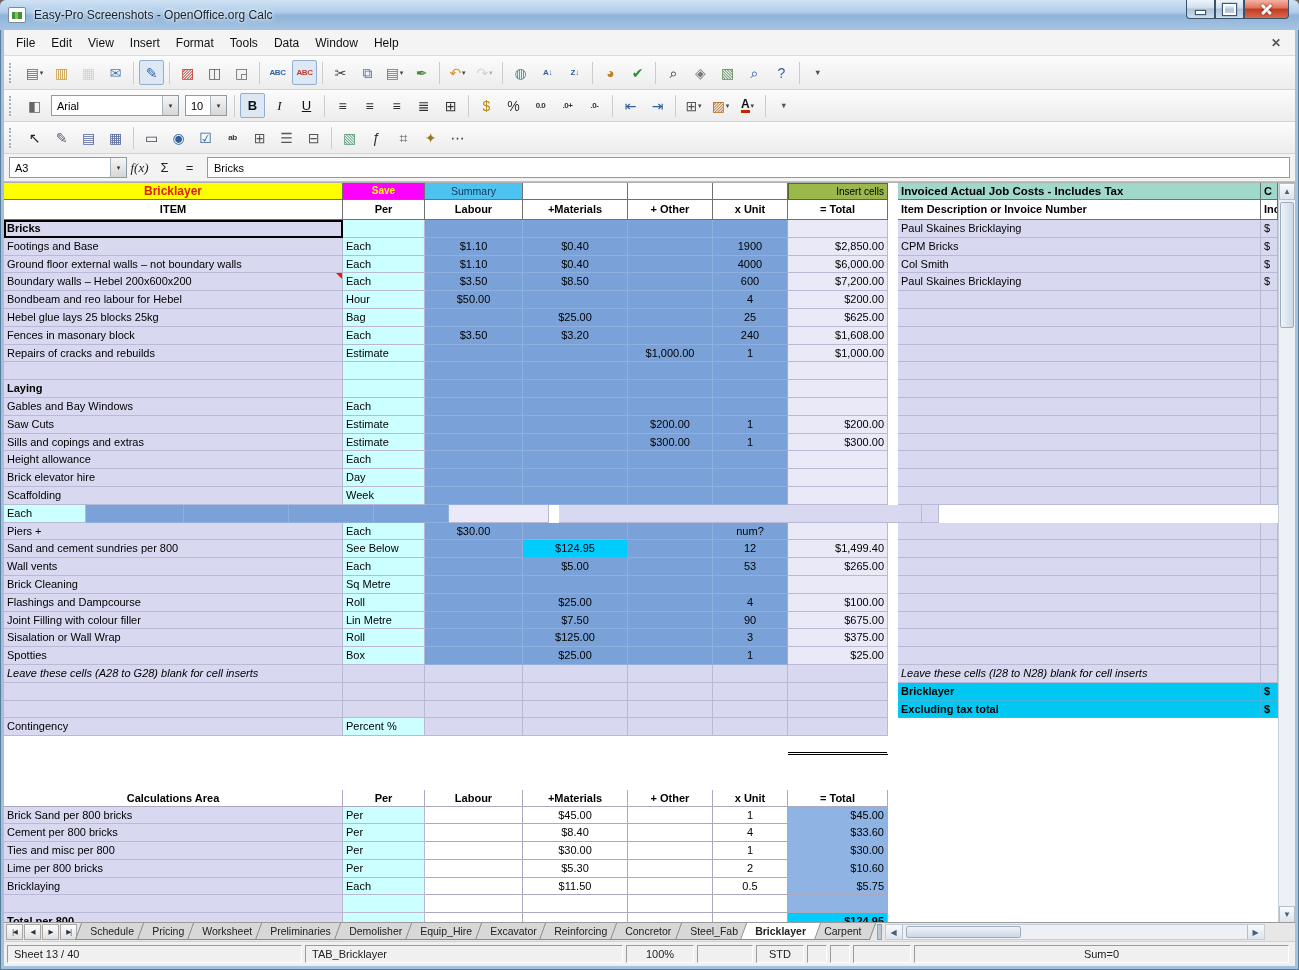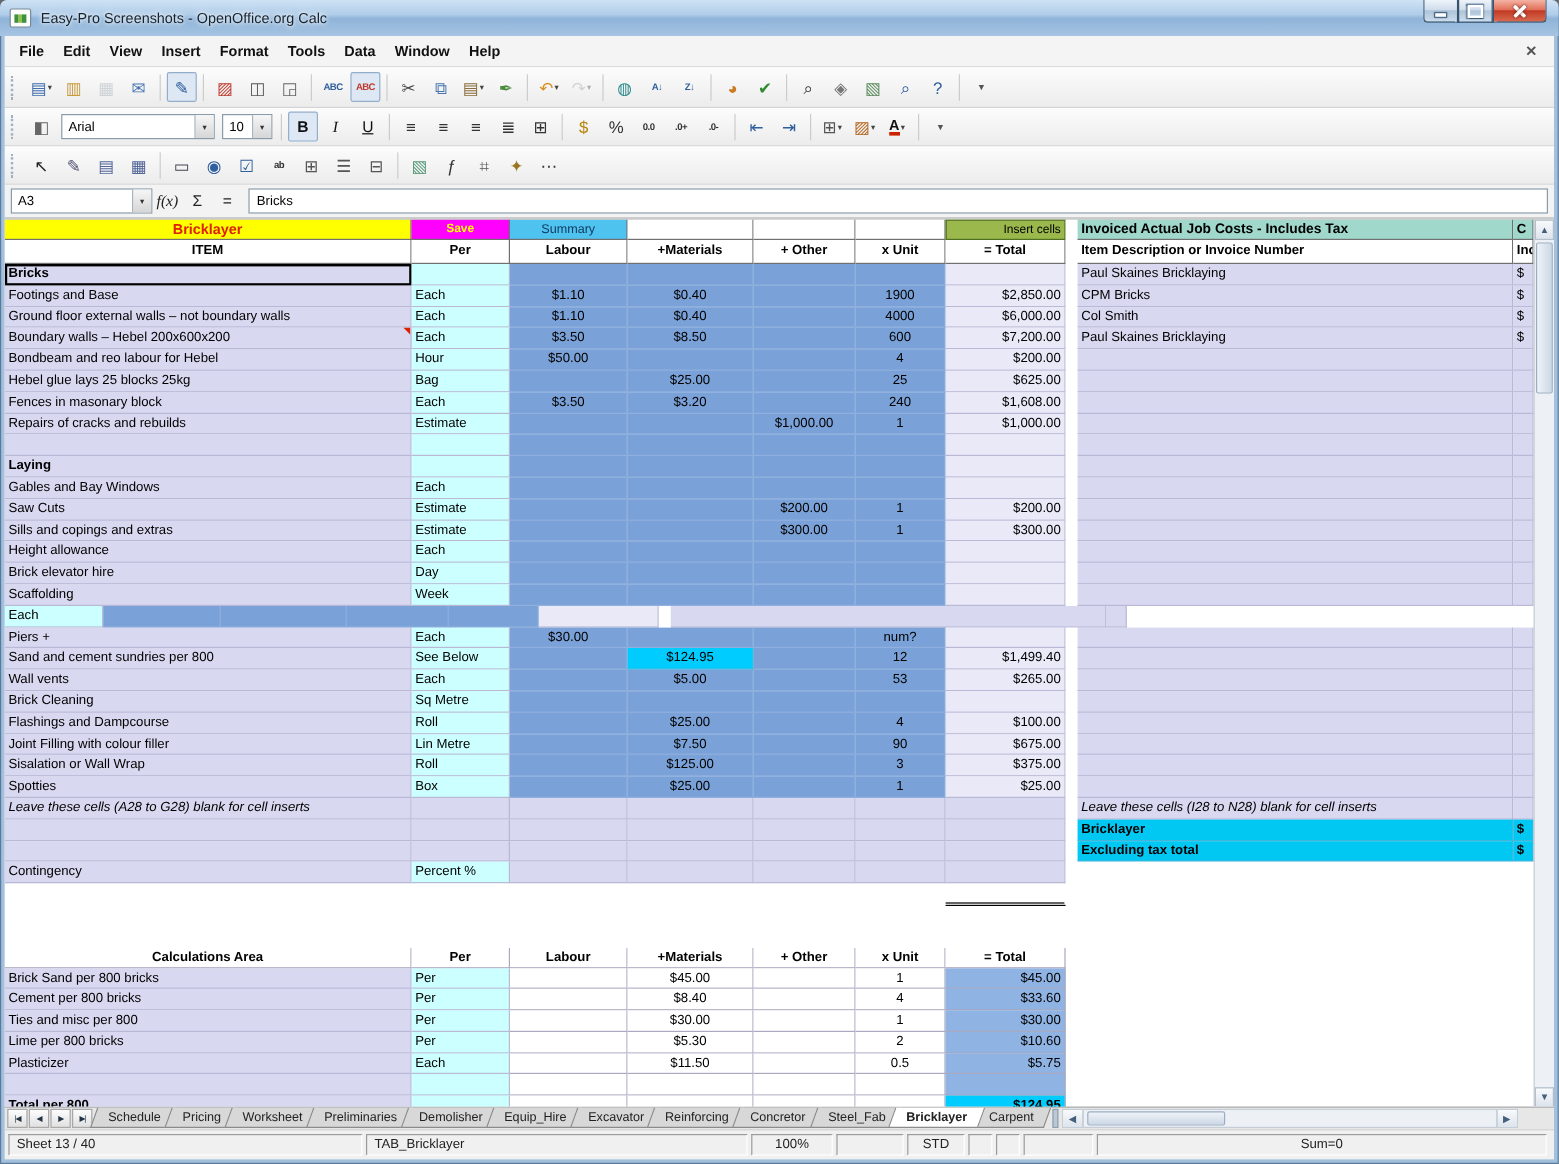--- a/index.html
+++ b/index.html
@@ -140,21 +140,21 @@
     <span class="winbtns">
       <span class="wb min"></span>
       <span class="wb max"></span>
       <span class="wb close"></span>
     </span>
   </div>
 
   <div class="client">
 
     <div class="menubar">
-      <span style="display:flex;font-weight:bold;">
+      <span style="display:flex;">
           <span class="menu-item">File</span>
           <span class="menu-item">Edit</span>
           <span class="menu-item">View</span>
           <span class="menu-item">Insert</span>
           <span class="menu-item">Format</span>
           <span class="menu-item">Tools</span>
           <span class="menu-item">Data</span>
           <span class="menu-item">Window</span>
           <span class="menu-item">Help</span>
         </span>
@@ -861,21 +861,21 @@
           <div class="grow calc ">
             <div class="cell c0">Lime per 800 bricks</div>
             <div class="cell c1">Per</div>
             <div class="cell c2"></div>
             <div class="cell c3">$5.30</div>
             <div class="cell c4"></div>
             <div class="cell c5">2</div>
             <div class="cell c6">$10.60</div>
           </div>
           <div class="grow calc ">
-            <div class="cell c0">Plasticizer</div>
+            <div class="cell c0">Bricklaying</div>
             <div class="cell c1">Each</div>
             <div class="cell c2"></div>
             <div class="cell c3">$11.50</div>
             <div class="cell c4"></div>
             <div class="cell c5">0.5</div>
             <div class="cell c6">$5.75</div>
           </div>
           <div class="grow calc ">
             <div class="cell c0"></div>
             <div class="cell c1"></div>

